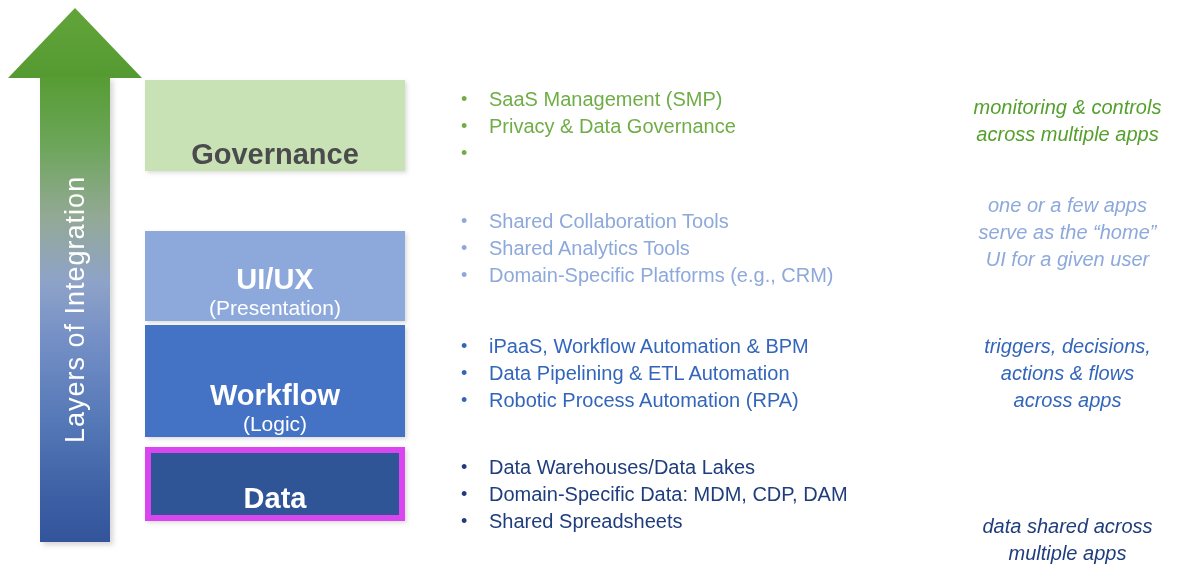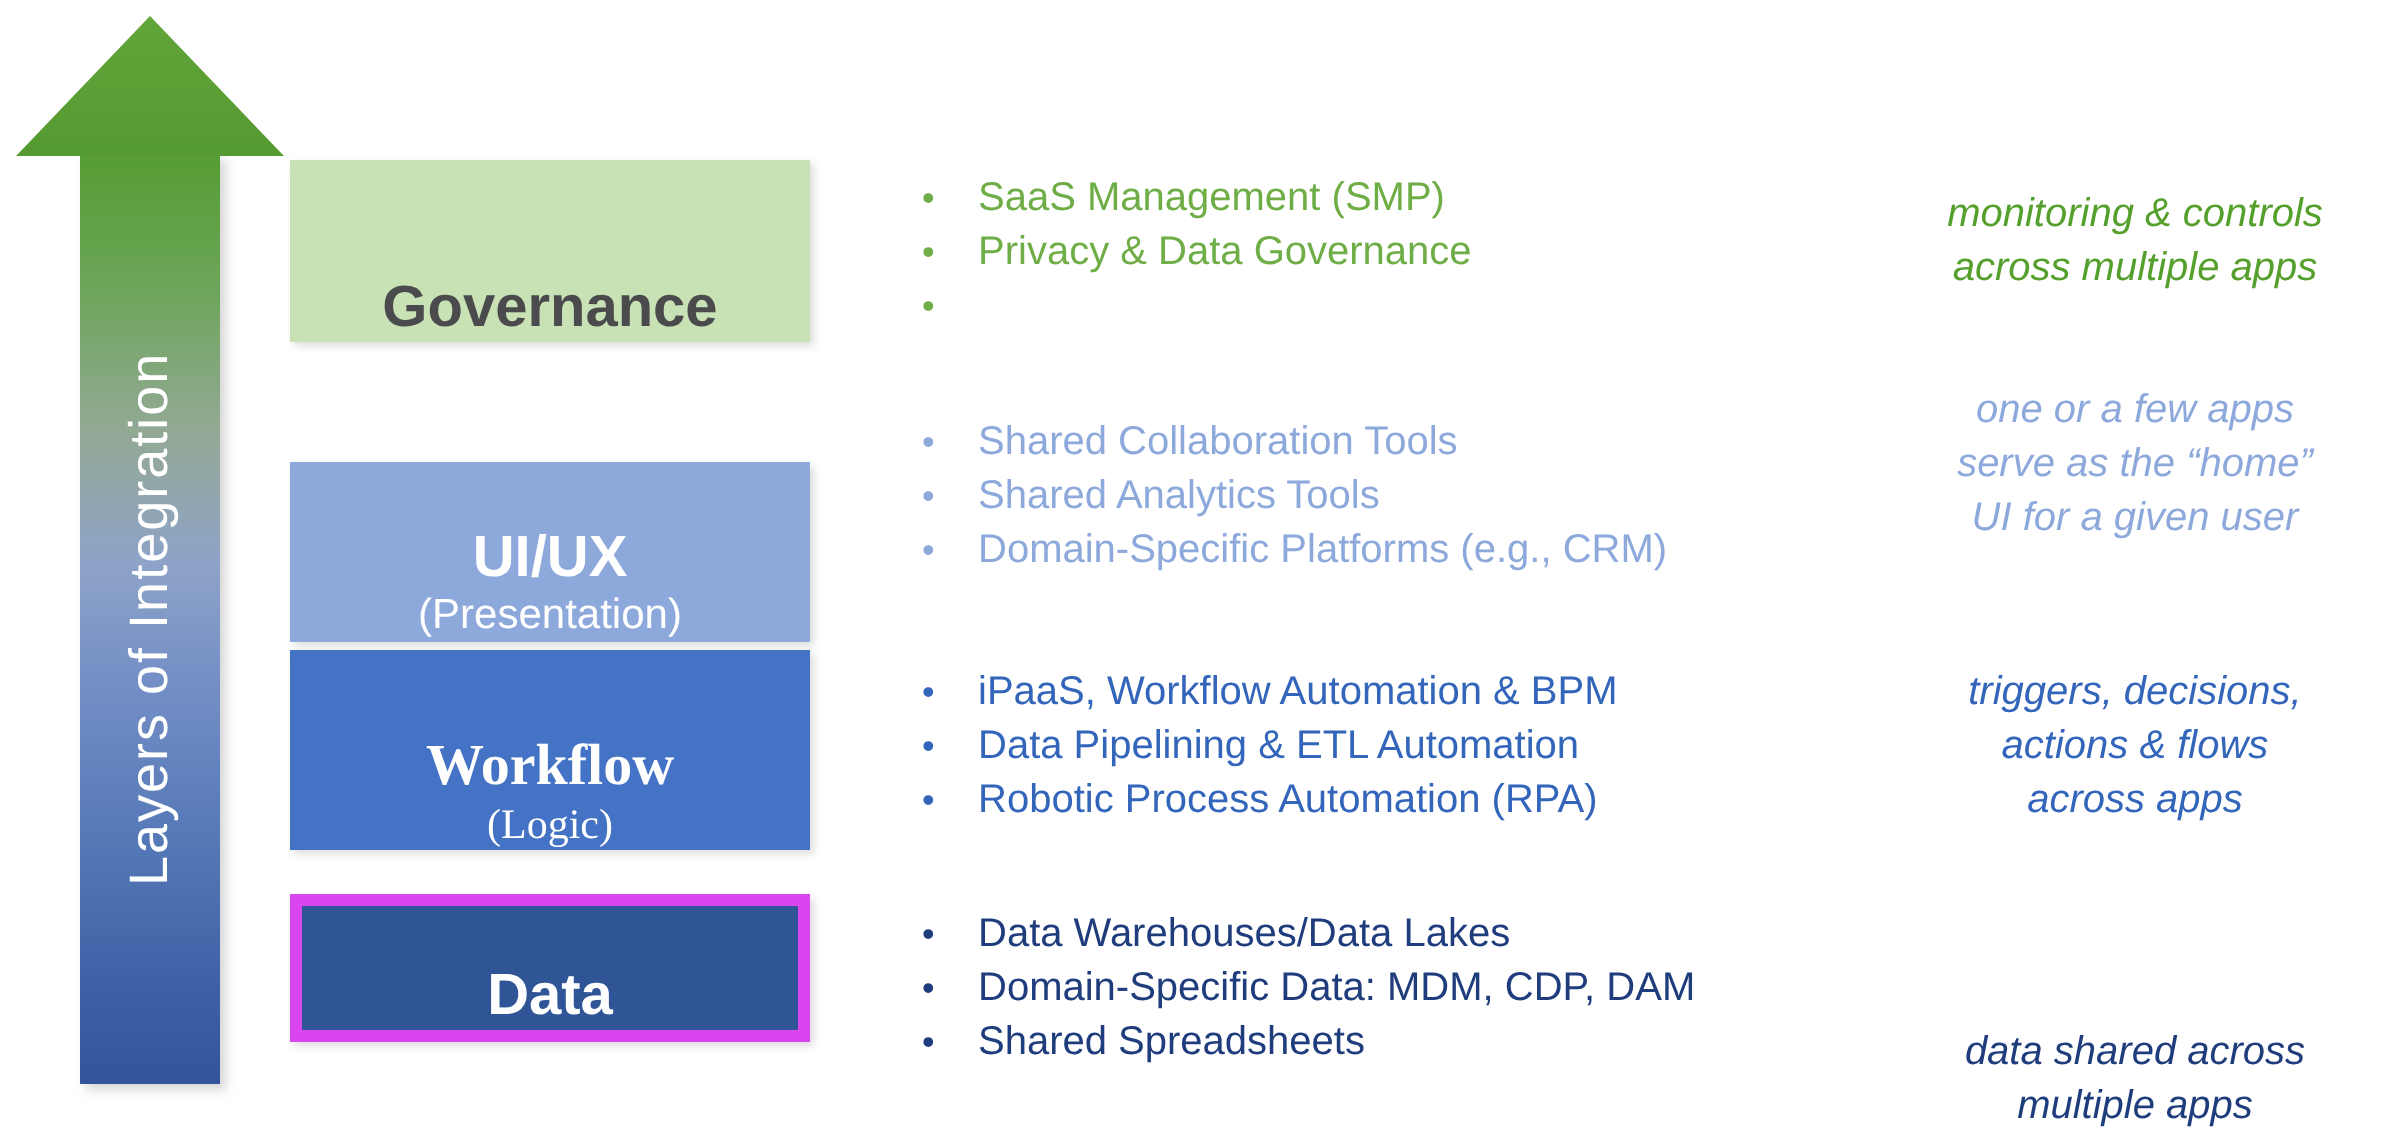--- a/index.html
+++ b/index.html
@@ -39,21 +39,21 @@
   .layer-box{
     position:absolute;left:145px;width:260px;
     display:flex;flex-direction:column;align-items:center;justify-content:flex-end;
     text-align:center;line-height:1.18;
     box-shadow:2px 2px 4px rgba(120,120,120,0.25);
   }
   .layer-box .t{font-weight:bold;font-size:29px;}
   .layer-box .s{font-weight:normal;font-size:21px;}
   #box-governance{top:80px;height:91px;background:#c8e2b5;color:#4b4b4d;}
   #box-uiux{top:203px;height:90px;background:#8da9dc;color:#ffffff;margin-top:28px;}
-  #box-workflow{top:325px;height:100px;background:#4472c4;color:#ffffff;font-family:Liberation Serif, serif;}
+  #box-workflow{top:325px;height:112px;background:#4472c4;color:#ffffff;}
   #box-data{top:447px;height:74px;background:#2f5597;color:#ffffff;border:6px solid #d946ef;box-sizing:border-box;}
   
   .blist{position:absolute;left:455px;width:480px;margin:0;padding:0;list-style:none;font-size:20px;}
   .blist li{position:relative;padding-left:34px;line-height:27px;}
   .blist .dot{position:absolute;left:6px;top:0;font-size:18px;}
   #list-governance{top:86px;color:#6fae47;}
   #list-uiux{top:208px;color:#8da9dc;}
   #list-workflow{top:333px;color:#3366bb;}
   #list-data{top:454px;color:#1f3d7d;}
   

